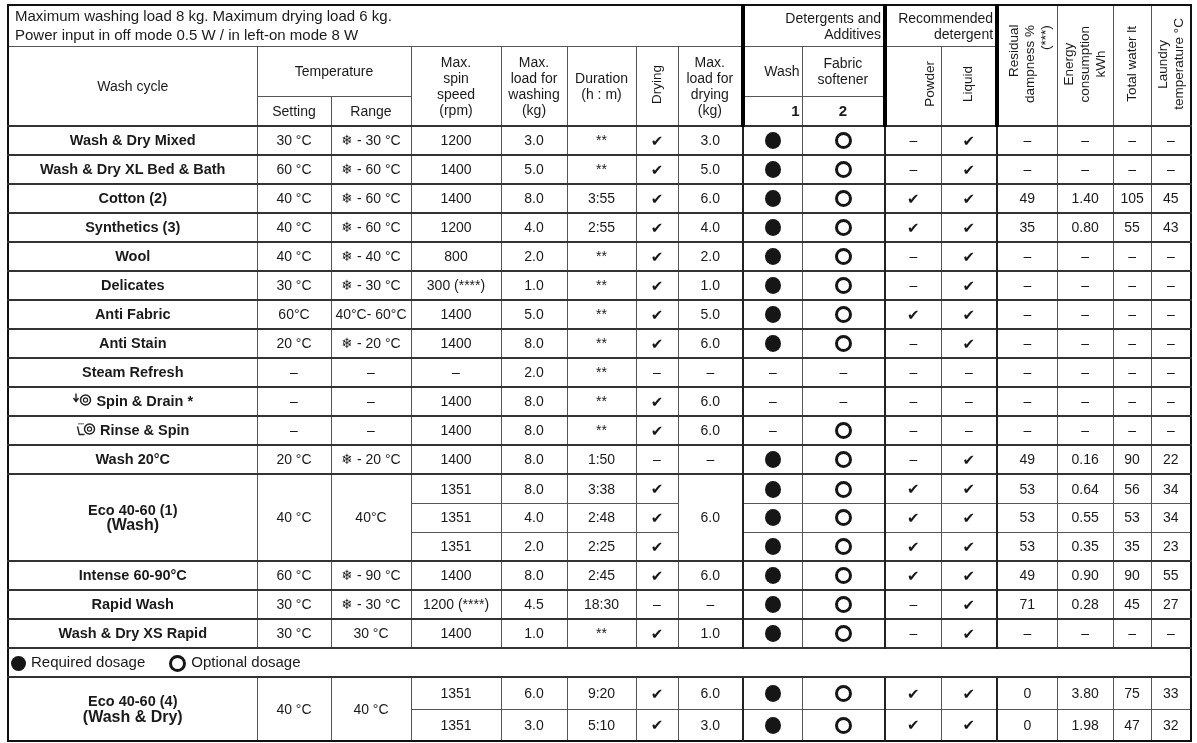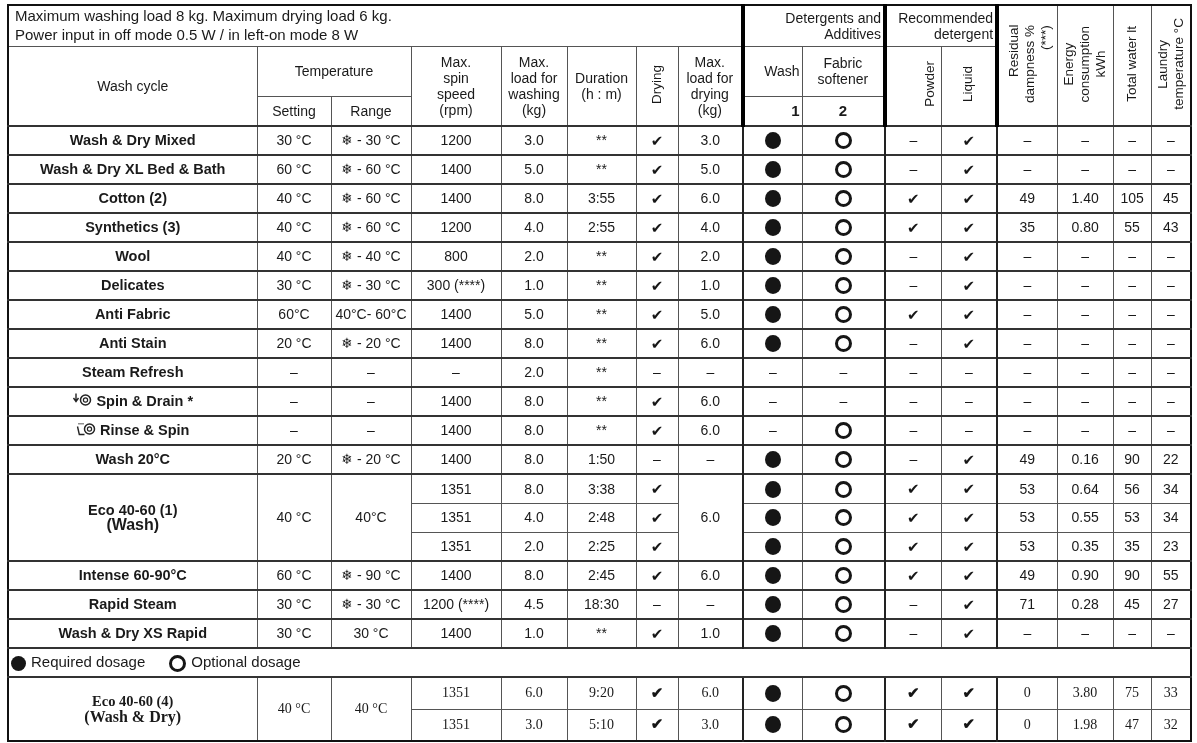--- a/index.html
+++ b/index.html
@@ -21,21 +21,21 @@
   .topnote{text-align:left;padding:1px 6px;font-size:15px;line-height:1.25;}
   .blh{border-left:4px solid #000000;text-align:right;}
   thead{border-bottom:2px solid #222;}
   .rot{writing-mode:vertical-rl;transform:rotate(180deg);
        display:inline-block;font-size:13.5px;line-height:1.2;margin:0 auto;
        white-space:pre-line;max-height:116px;}
   .num{font-weight:bold;font-size:15px;}
   
   tbody tr{height:29px;}
   tr.heavy>td{border-top:2px solid #333;}
-  tr.tall{height:32px;font-family:Liberation Serif, serif;}
+  tr.tall{height:32px;}
   td.col-0{font-weight:bold;font-size:14.5px;}
   .col-8,.col-10,.col-12{border-left:2px solid #222;}
   .subname{font-size:16px;font-weight:bold;line-height:1;margin-top:-1px;}
   .check{font-weight:bold;font-size:15px;color:#161616;}
   .dot{display:inline-block;width:16px;height:17px;border-radius:50%;
        background:#161616;vertical-align:middle;}
   .ring{display:inline-block;width:11px;height:11px;border-radius:50%;
         border:3px solid #161616;vertical-align:middle;box-sizing:content-box;
         background:#fff;}
   td.legend{text-align:left;font-size:15px;}
@@ -399,21 +399,21 @@
         <td class="col-8"><span class="cellline"><span class="dot"></span></span></td>
         <td class="col-9"><span class="cellline"><span class="ring"></span></span></td>
         <td class="col-10"><span class="cellline"><span class="check">✔</span></span></td>
         <td class="col-11"><span class="cellline"><span class="check">✔</span></span></td>
         <td class="col-12"><span class="cellline">49</span></td>
         <td class="col-13"><span class="cellline">0.90</span></td>
         <td class="col-14"><span class="cellline">90</span></td>
         <td class="col-15"><span class="cellline">55</span></td>
       </tr>
       <tr class="heavy">
-        <td class="col-0"><span class="cellline">Rapid Steam</span></td>
+        <td class="col-0"><span class="cellline">Rapid Wash</span></td>
         <td class="col-1"><span class="cellline">30 °C</span></td>
         <td class="col-2"><span class="cellline"><span class="">❄</span> - 30 °C</span></td>
         <td class="col-3"><span class="cellline">1200 (****)</span></td>
         <td class="col-4"><span class="cellline">4.5</span></td>
         <td class="col-5"><span class="cellline">18:30</span></td>
         <td class="col-6"><span class="cellline">–</span></td>
         <td class="col-7"><span class="cellline">–</span></td>
         <td class="col-8"><span class="cellline"><span class="dot"></span></span></td>
         <td class="col-9"><span class="cellline"><span class="ring"></span></span></td>
         <td class="col-10"><span class="cellline">–</span></td>

